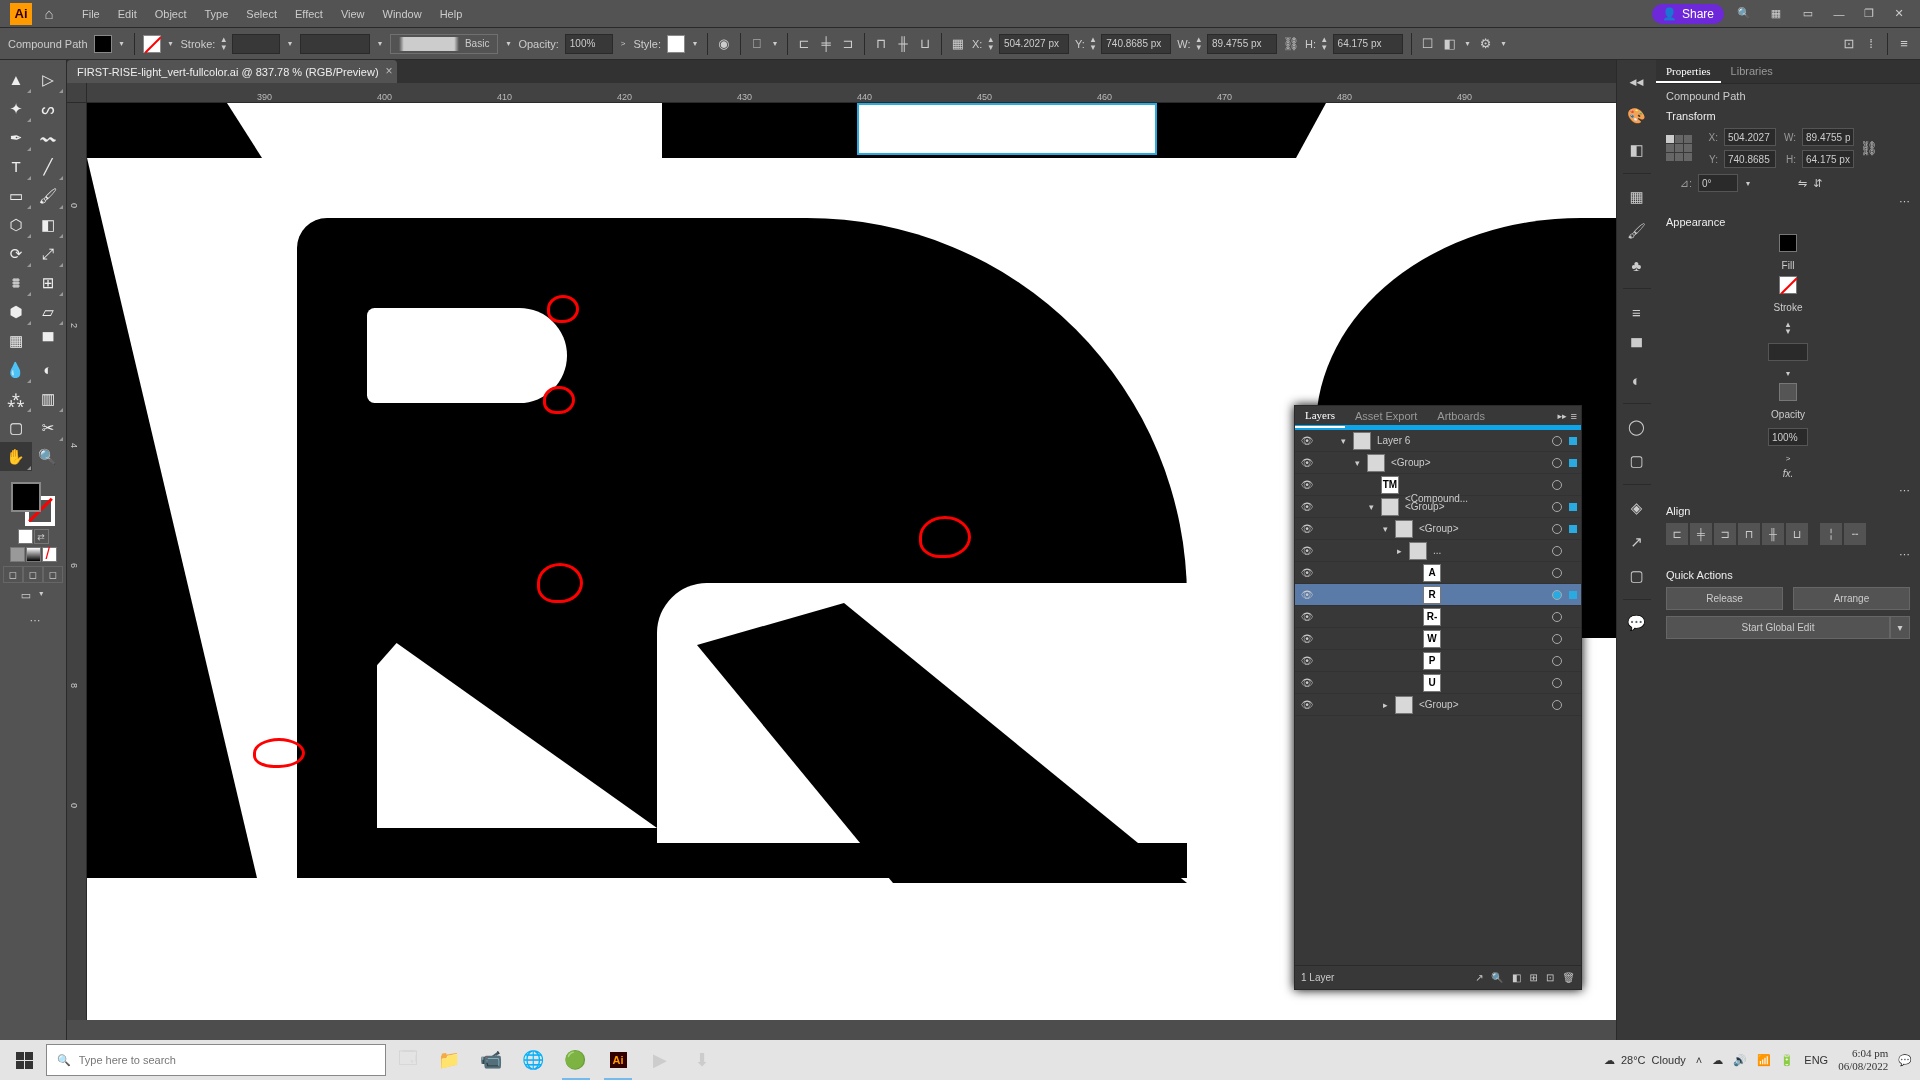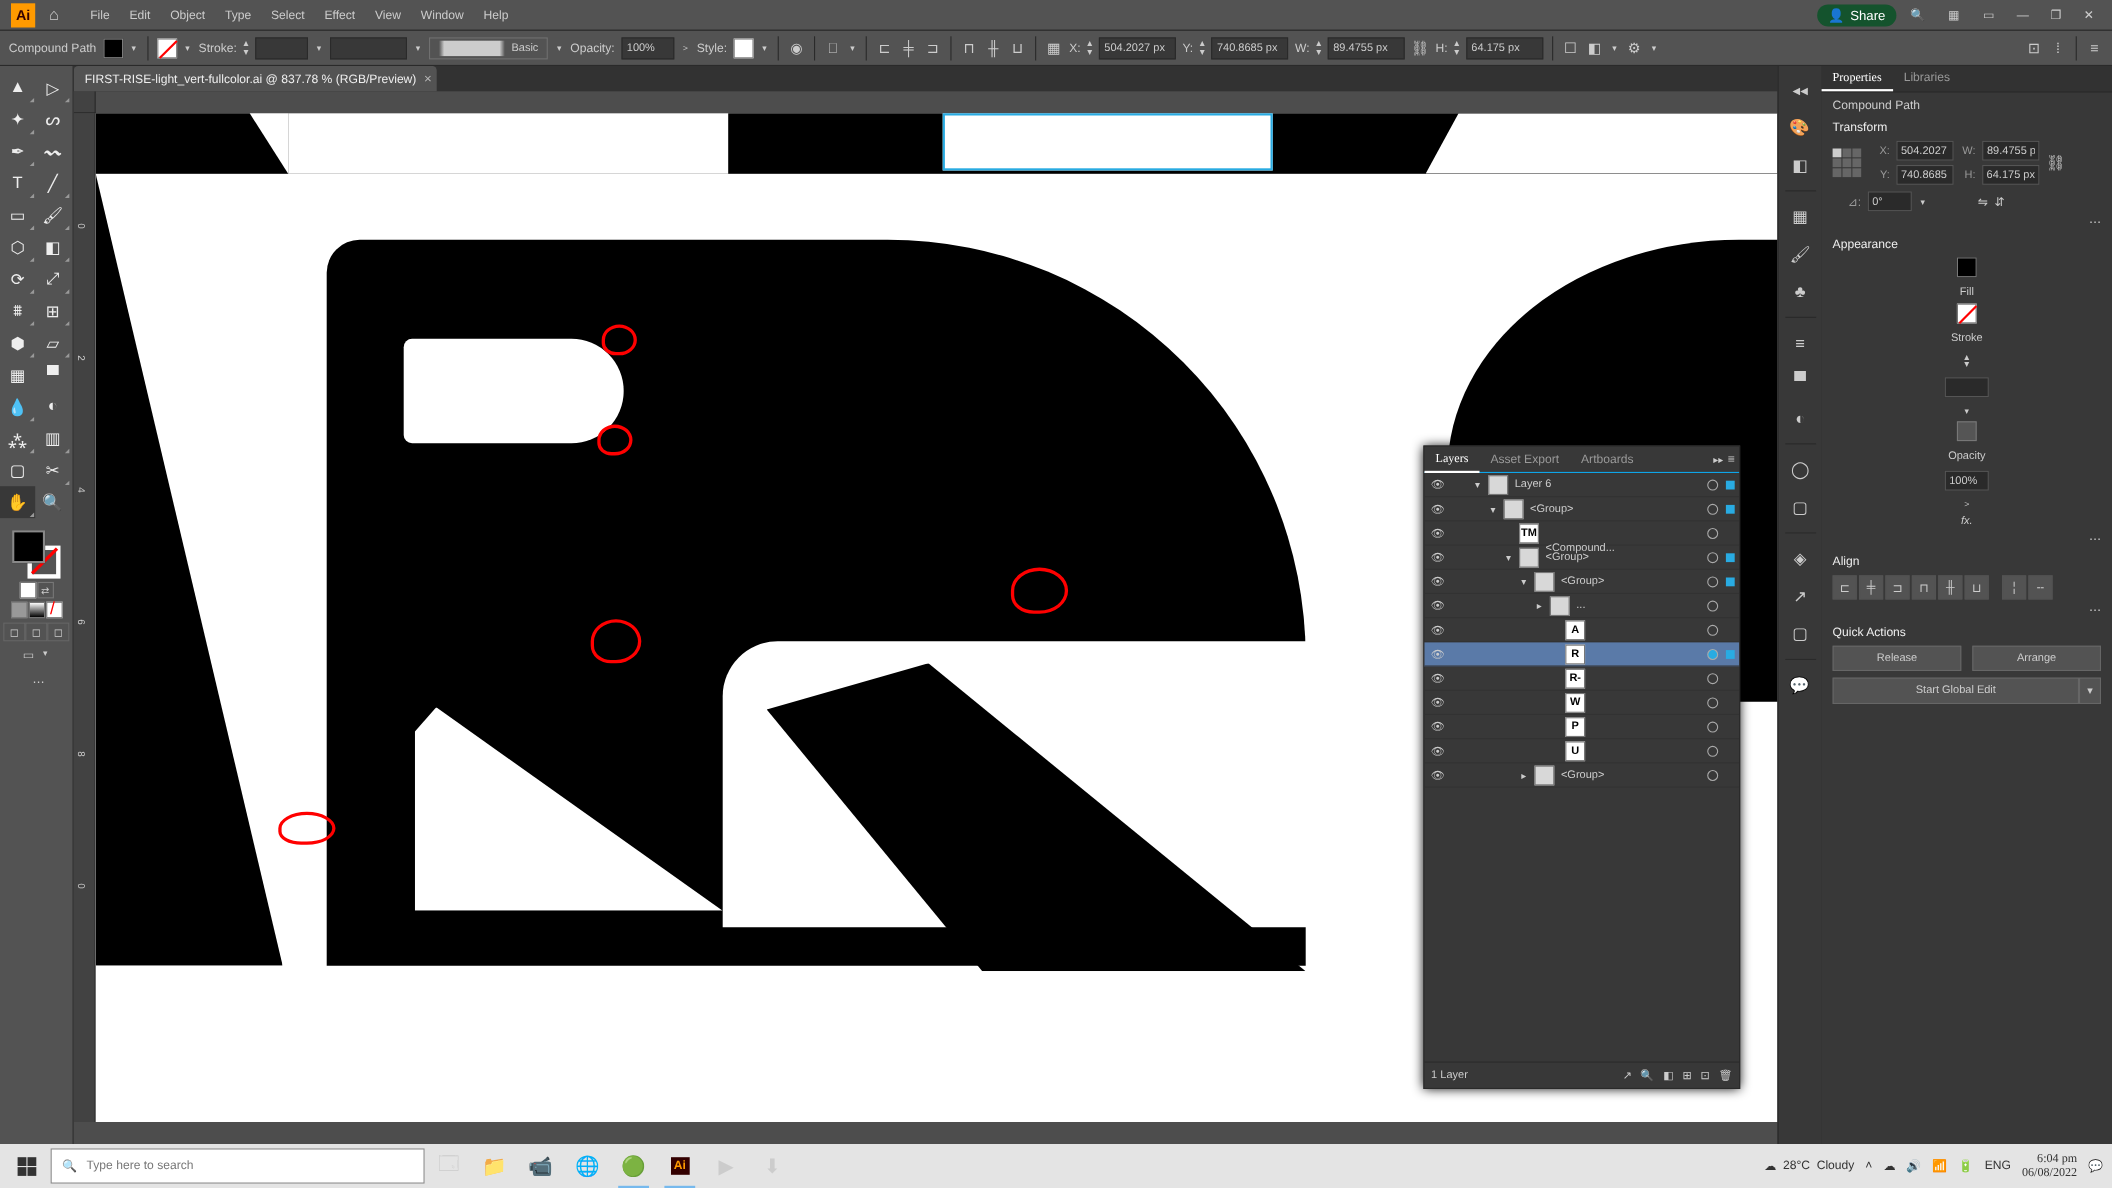--- a/index.html
+++ b/index.html
@@ -5,21 +5,21 @@
 * { margin: 0; padding: 0; box-sizing: border-box; user-select: none; }
 body { width: 1920px; height: 1080px; background: #323232; font-family: 'Segoe UI', Tahoma, sans-serif; font-size: 11px; color: #cccccc; overflow: hidden; position: relative; }
 
 
 .topbar { position: absolute; top: 0; left: 0; right: 0; height: 27px; background: #535353; display: flex; align-items: center; padding: 0 10px; }
 .ai-logo { width: 22px; height: 22px; background: #ff9a00; color: #330000; display: flex; align-items: center; justify-content: center; font-weight: bold; font-size: 13px; margin-right: 6px; }
 .home-icon { width: 22px; height: 22px; display: flex; align-items: center; justify-content: center; margin-right: 14px; font-size: 15px; color: #ccc; }
 .menu-items { display: flex; gap: 2px; }
 .menu-item { padding: 4px 8px; cursor: default; }
 .topbar-right { margin-left: auto; display: flex; align-items: center; gap: 8px; }
-.share-btn { background: #14532d; color: #fff; padding: 3px 10px; border-radius: 11px; display: flex; align-items: center; gap: 5px; font-size: 12px; }
+.share-btn { background: #6d28d9; color: #fff; padding: 3px 10px; border-radius: 11px; display: flex; align-items: center; gap: 5px; font-size: 12px; }
 .icon-btn { width: 24px; height: 24px; display: flex; align-items: center; justify-content: center; color: #ccc; }
 .win-ctrl { width: 22px; height: 18px; display: flex; align-items: center; justify-content: center; font-size: 11px; color: #ccc; }
 
 
 .controlbar { position: absolute; top: 27px; left: 0; right: 0; height: 33px; background: #535353; border-top: 1px solid #2a2a2a; border-bottom: 1px solid #2a2a2a; display: flex; align-items: center; padding: 0 8px; gap: 6px; }
 .ctrl-label { font-size: 11px; color: #ccc; }
 .swatch { width: 18px; height: 18px; border: 1px solid #888; }
 .swatch-black { background: #000; }
 .swatch-nostroke { position: relative; background: #fff; }
 .swatch-nostroke::after { content: ''; position: absolute; top: -2px; left: 8px; width: 2px; height: 22px; background: red; transform: rotate(45deg); }
@@ -106,21 +106,21 @@
 .quick-btn { background: #535353; border: 1px solid #666; color: #ccc; padding: 5px 0; width: 48%; font-size: 10px; text-align: center; }
 .quick-row { display: flex; justify-content: space-between; margin-top: 6px; }
 .gbe-row { display: flex; margin-top: 6px; }
 .gbe-btn { background: #535353; border: 1px solid #666; color: #ccc; padding: 5px 0; flex: 1; font-size: 10px; text-align: center; }
 .align-row { display: flex; gap: 2px; margin-top: 4px; }
 .align-btn { width: 22px; height: 22px; background: #535353; border: 1px solid #535353; display: flex; align-items: center; justify-content: center; font-size: 11px; }
 .panel-menu { margin-left: auto; }
 
 
 .layers-panel { position: absolute; top: 405px; left: 1294px; width: 288px; height: 585px; background: #383838; border: 1px solid #2a2a2a; box-shadow: 0 0 10px #000; display: flex; flex-direction: column; }
-.layers-tabs { display: flex; height: 24px; border-bottom: 1px solid #0ea5e9; align-items: center; padding-right: 4px; }
+.layers-tabs { display: flex; height: 24px; border-bottom: 5px solid #0ea5e9; align-items: center; padding-right: 4px; }
 .layer-row { display: flex; align-items: center; height: 22px; border-bottom: 1px solid #323232; font-size: 10px; }
 .layer-row.sel { background: #5a7aa8; }
 .vis-col { width: 24px; text-align: center; color: #ccc; }
 .lock-col { width: 20px; border-left: 1px solid #2a2a2a; border-right: 1px solid #2a2a2a; }
 .indent-col { display: flex; align-items: center; padding-left: 2px; gap: 2px; flex: 1; }
 .layer-thumb { width: 18px; height: 18px; background: #fff; border: 1px solid #777; display: inline-flex; align-items: center; justify-content: center; font-size: 10px; color: #000; font-weight: bold; }
 .layer-thumb.group-thumb { background: #d8d8d8; }
 .target-col { width: 20px; display: flex; align-items: center; justify-content: center; }
 .target-circ { width: 10px; height: 10px; border: 1px solid #aaa; border-radius: 50%; }
 .sel-sq { width: 8px; height: 8px; background: #29abe2; margin-left: 2px; }
@@ -324,20 +324,33 @@
     <div class="mode-row" style="gap:6px;margin-top:6px">
       <div>▭</div>
       <span class="dropdown-arrow">▾</span>
     </div>
     <div class="ellipsis-tool">⋯</div>
   </div>
 </div>
 
 <div class="canvas-area">
   <div class="ruler-corner"></div>
+  <div class="ruler-h">
+    <span class="ruler-h-tick" style="left:170px">390</span>
+    <span class="ruler-h-tick" style="left:290px">400</span>
+    <span class="ruler-h-tick" style="left:410px">410</span>
+    <span class="ruler-h-tick" style="left:530px">420</span>
+    <span class="ruler-h-tick" style="left:650px">430</span>
+    <span class="ruler-h-tick" style="left:770px">440</span>
+    <span class="ruler-h-tick" style="left:890px">450</span>
+    <span class="ruler-h-tick" style="left:1010px">460</span>
+    <span class="ruler-h-tick" style="left:1130px">470</span>
+    <span class="ruler-h-tick" style="left:1250px">480</span>
+    <span class="ruler-h-tick" style="left:1370px">490</span>
+  </div>
   <div class="ruler-v">
     <span class="ruler-v-tick" style="top:100px">0</span>
     <span class="ruler-v-tick" style="top:220px">2</span>
     <span class="ruler-v-tick" style="top:340px">4</span>
     <span class="ruler-v-tick" style="top:460px">6</span>
     <span class="ruler-v-tick" style="top:580px">8</span>
     <span class="ruler-v-tick" style="top:700px">0</span>
   </div>
   <div class="artboard">
     <div class="blk-top"></div>

